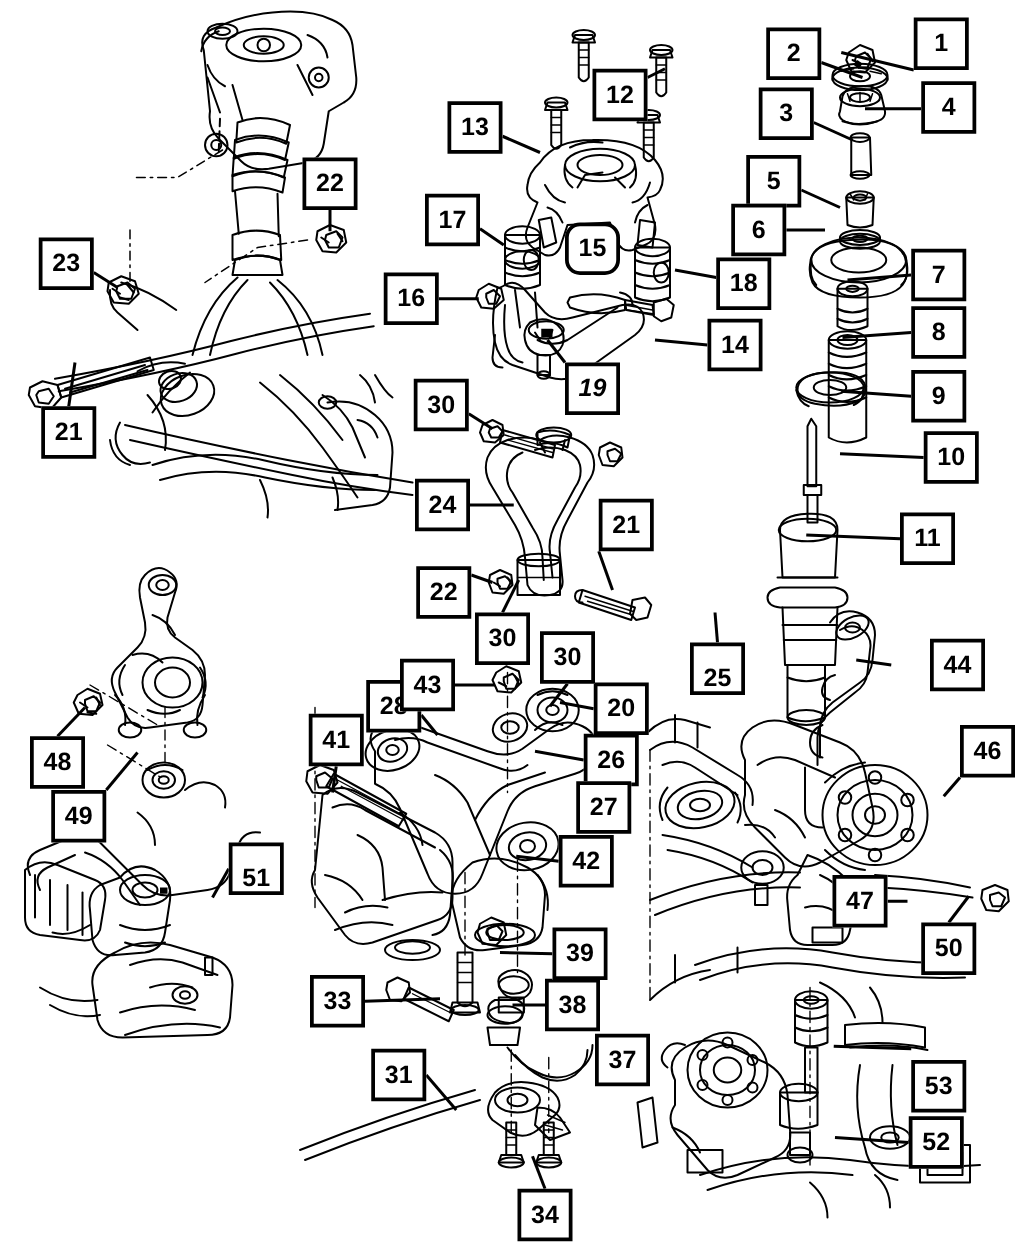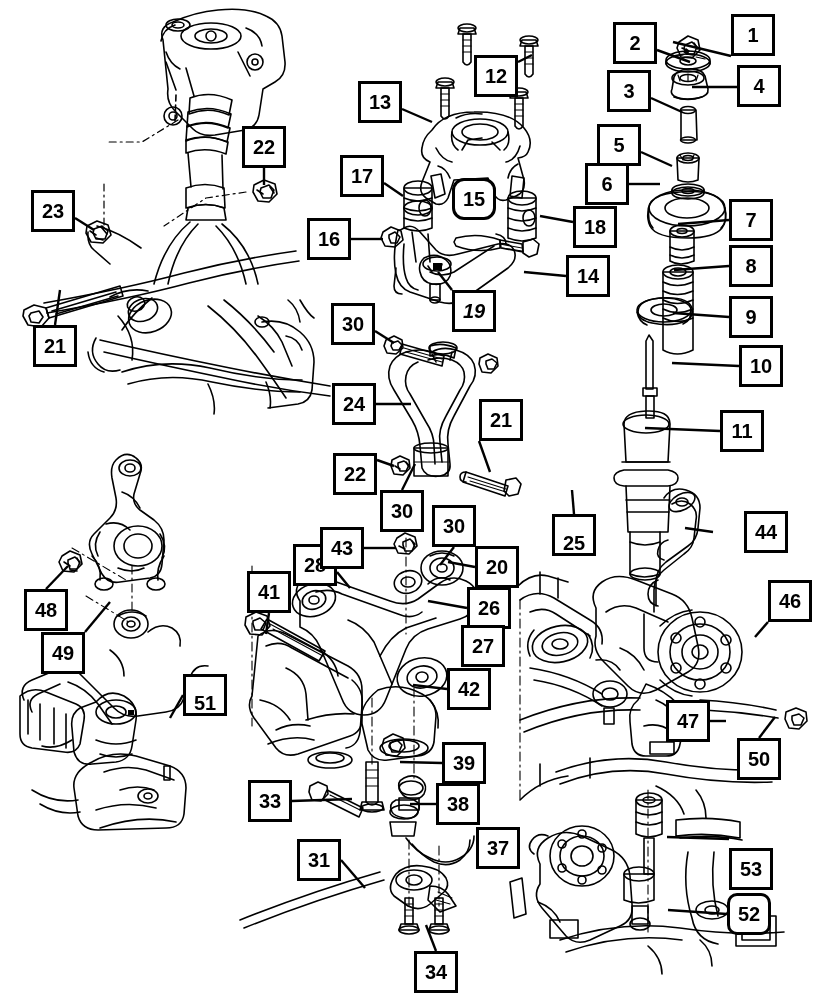--- a/index.html
+++ b/index.html
@@ -777,21 +777,21 @@
       </div>
       <div class="callout cw44" style="left: 41px; top: 632px; border-color: rgb(0, 0, 0);">
         <span>49</span>
       </div>
       <div class="callout cw44" style="left: 737px; top: 738px; border-color: rgb(0, 0, 0);">
         <span>50</span>
       </div>
       <div class="callout cw44" style="left: 183px; top: 674px; border-color: rgb(0, 0, 0); align-items: flex-end;">
         <span>51</span>
       </div>
-      <div class="callout cw44" style="left: 727px; top: 893px; border-color: rgb(0, 0, 0); border-radius: 10px;">
+      <div class="callout cw44" style="left: 727px; top: 893px; border-color: rgb(0, 0, 0);">
         <span>52</span>
       </div>
       <div class="callout cw44" style="left: 729px; top: 818px; border-color: rgb(0, 0, 0); margin-top: 30px;">
         <span>53</span>
       </div>
     </div>
 
 </div>
 
 </body></html>

